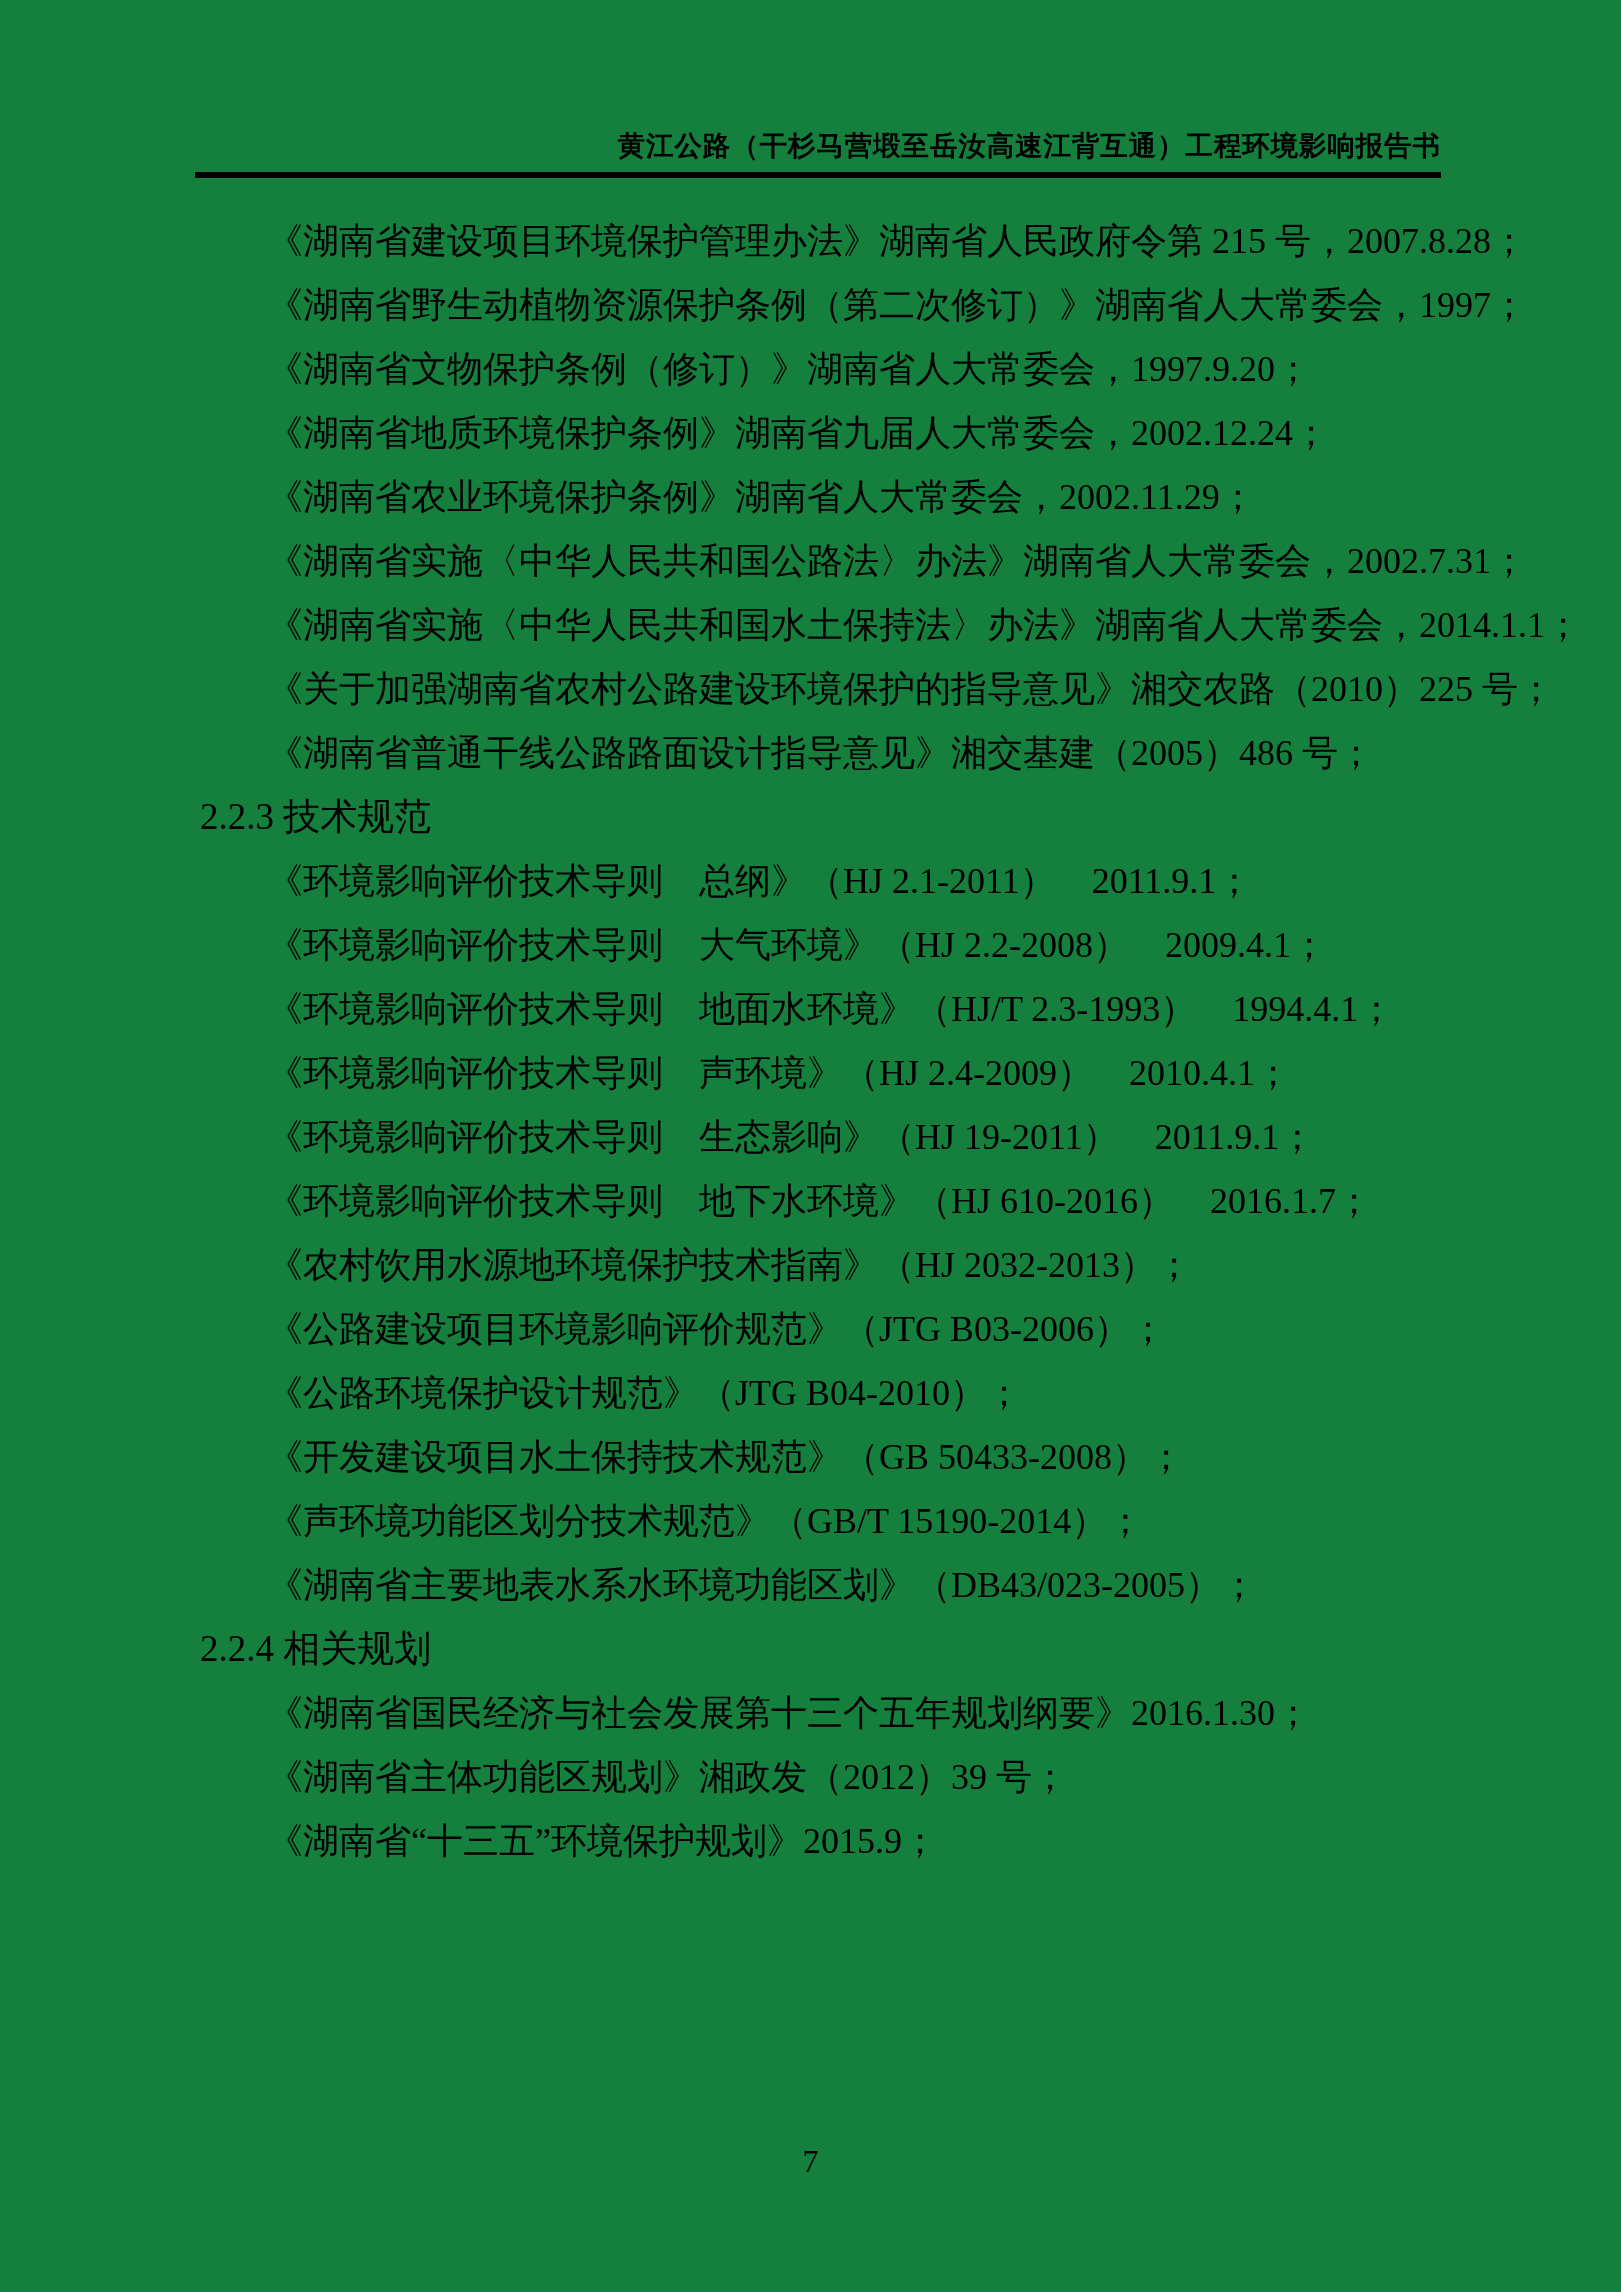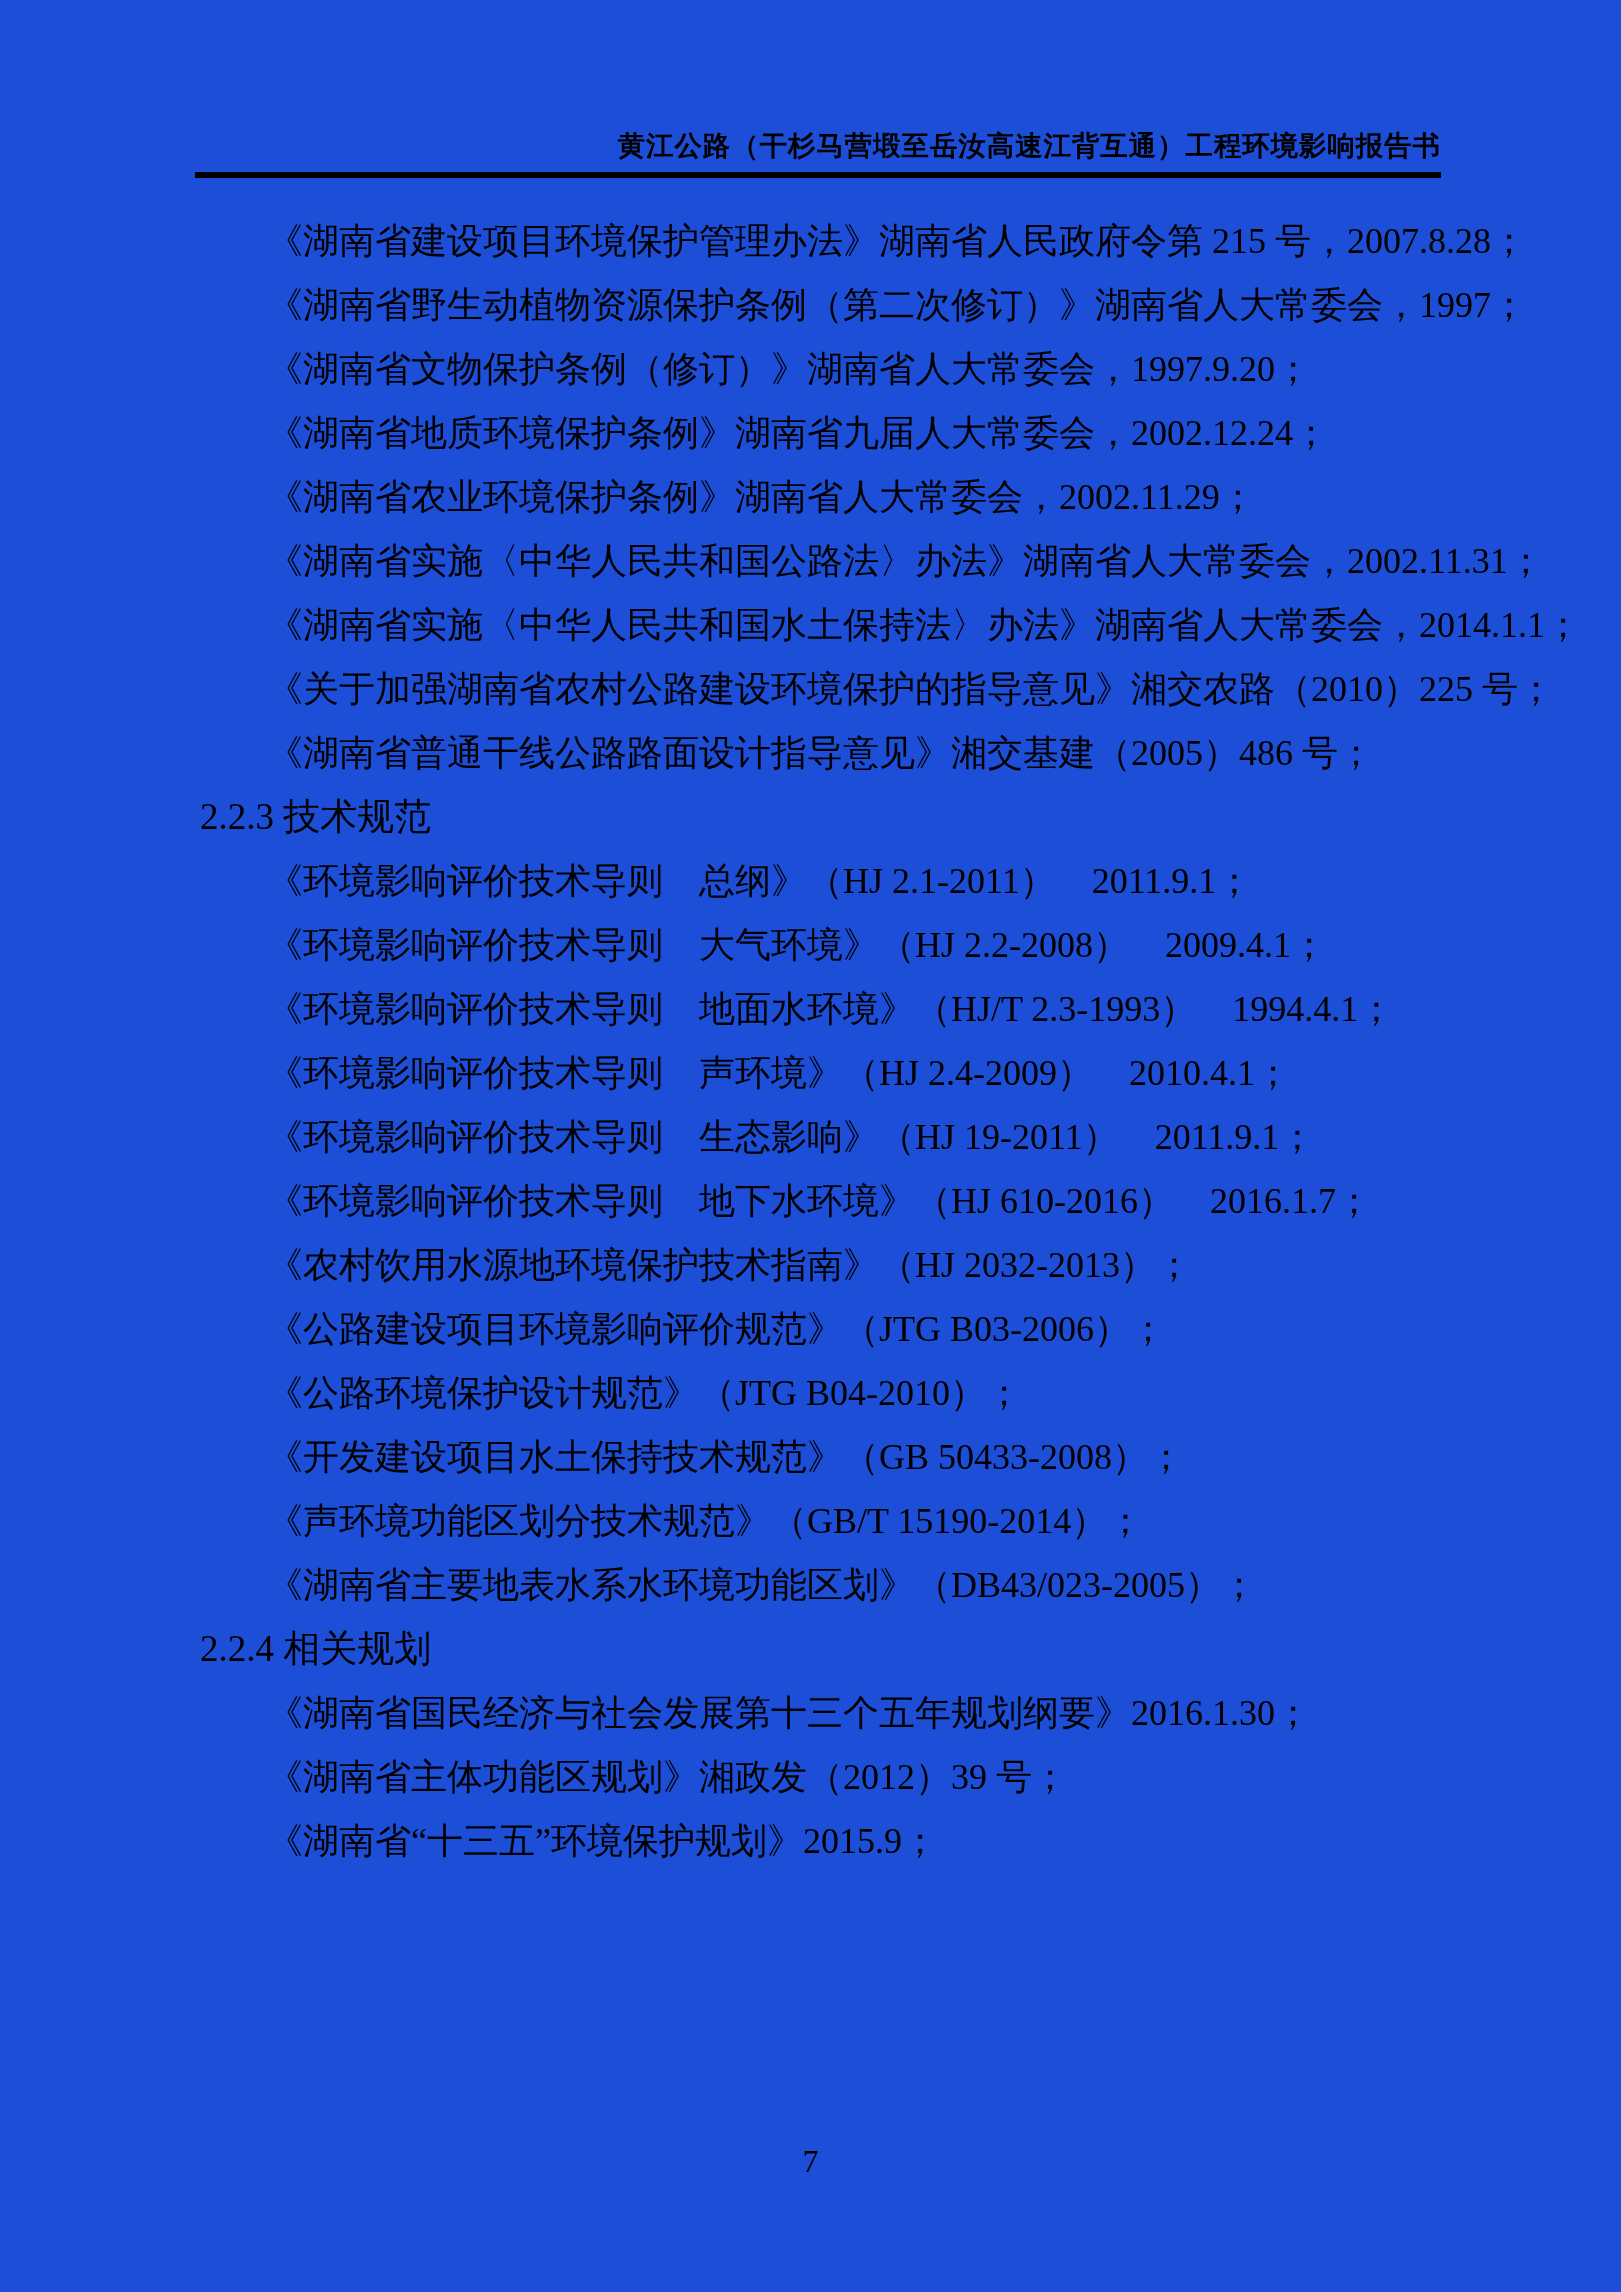--- a/index.html
+++ b/index.html
@@ -4,21 +4,21 @@
 <style>
   html, body {
     margin: 0;
     padding: 0;
     background: #ffffff;
   }
   .page {
     position: relative;
     width: 1621px;
     height: 2293px;
-    background: #1d4ed8;
+    background: #15803d;
     color: #000000;
     font-family: "Liberation Serif", "DejaVu Serif", serif;
     overflow: hidden;
   }
   .header-title {
     position: absolute;
     top: 128px;
     right: 180px;
     font-size: 27.4px;
     font-weight: bold;
@@ -70,21 +70,21 @@
     <div class="header-title">黄江公路（干杉马营塅至岳汝高速江背互通）工程环境影响报告书</div>
     <div class="header-rule"></div>
   </div>
 
   <div class="content" id="content">
       <div class="line item">《湖南省建设项目环境保护管理办法》湖南省人民政府令第 215 号，2007.8.28；</div>
       <div class="line item">《湖南省野生动植物资源保护条例（第二次修订）》湖南省人大常委会，1997；</div>
       <div class="line item">《湖南省文物保护条例（修订）》湖南省人大常委会，1997.9.20；</div>
       <div class="line item">《湖南省地质环境保护条例》湖南省九届人大常委会，2002.12.24；</div>
       <div class="line item">《湖南省农业环境保护条例》湖南省人大常委会，2002.11.29；</div>
-      <div class="line item">《湖南省实施〈中华人民共和国公路法〉办法》湖南省人大常委会，2002.11.31；</div>
+      <div class="line item">《湖南省实施〈中华人民共和国公路法〉办法》湖南省人大常委会，2002.7.31；</div>
       <div class="line item">《湖南省实施〈中华人民共和国水土保持法〉办法》湖南省人大常委会，2014.1.1；</div>
       <div class="line item">《关于加强湖南省农村公路建设环境保护的指导意见》湘交农路（2010）225 号；</div>
       <div class="line item">《湖南省普通干线公路路面设计指导意见》湘交基建（2005）486 号；</div>
       <div class="line heading">2.2.3 技术规范</div>
       <div class="line item">《环境影响评价技术导则　总纲》（HJ 2.1-2011）　2011.9.1；</div>
       <div class="line item">《环境影响评价技术导则　大气环境》（HJ 2.2-2008）　2009.4.1；</div>
       <div class="line item">《环境影响评价技术导则　地面水环境》（HJ/T 2.3-1993）　1994.4.1；</div>
       <div class="line item">《环境影响评价技术导则　声环境》（HJ 2.4-2009）　2010.4.1；</div>
       <div class="line item">《环境影响评价技术导则　生态影响》（HJ 19-2011）　2011.9.1；</div>
       <div class="line item">《环境影响评价技术导则　地下水环境》（HJ 610-2016）　2016.1.7；</div>

